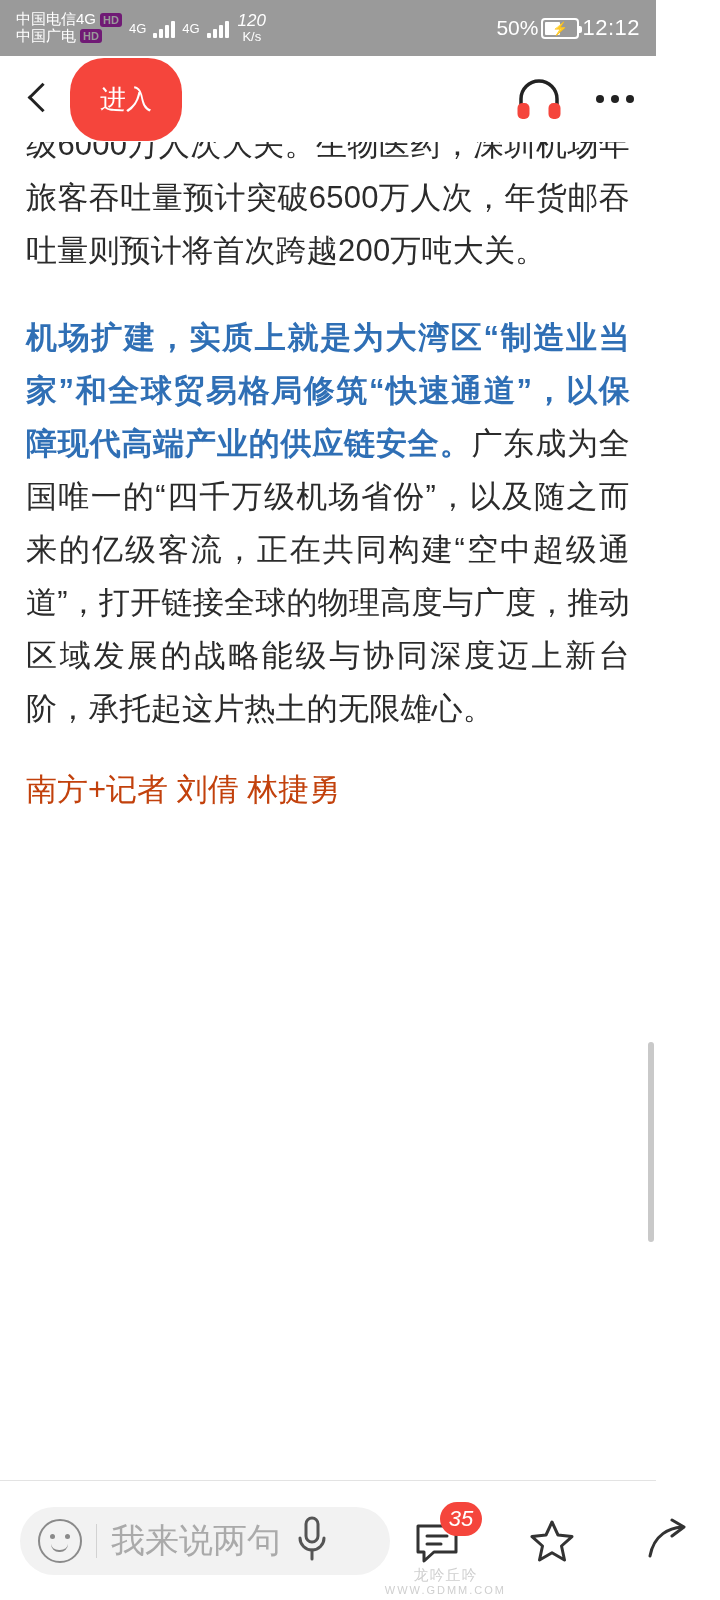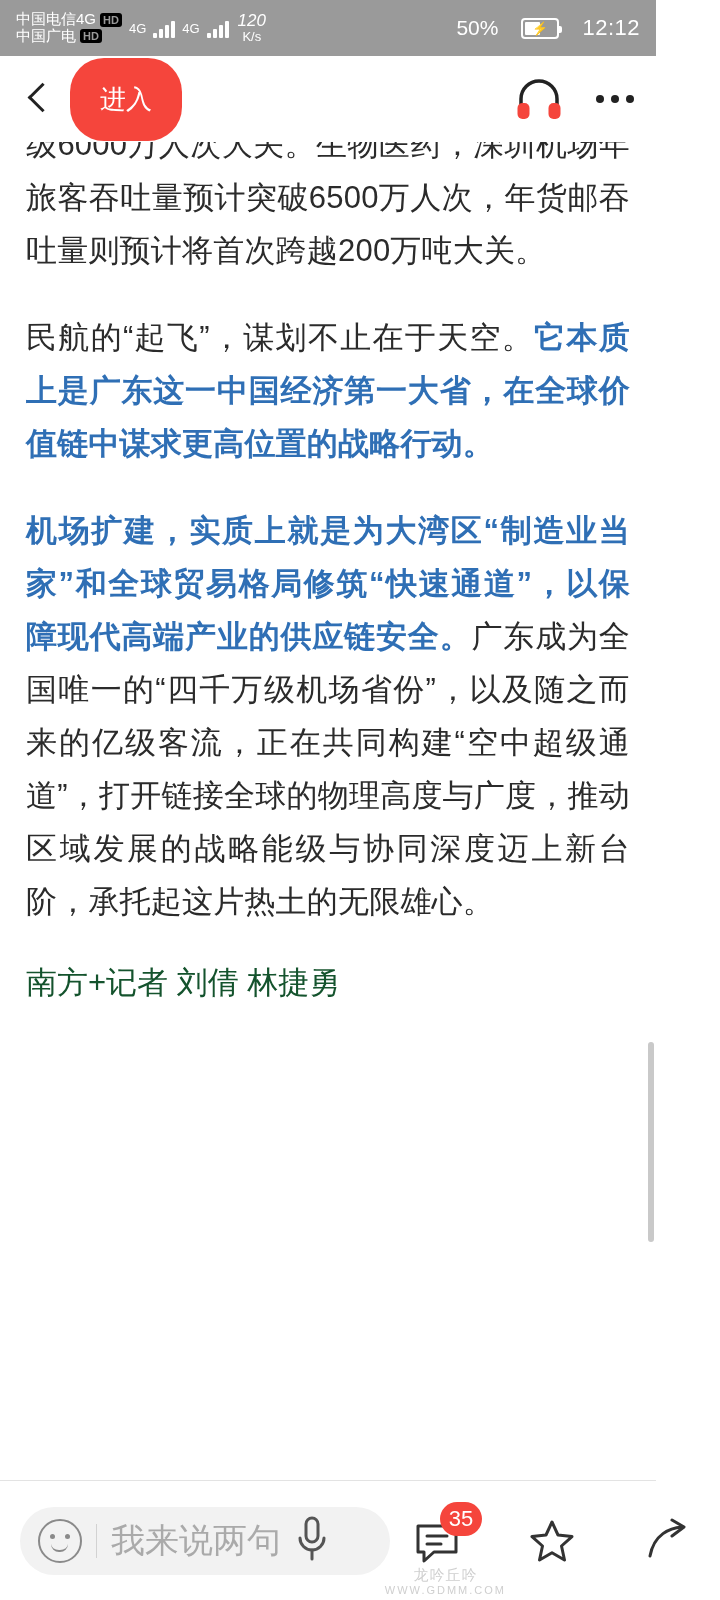--- a/index.html
+++ b/index.html
@@ -38,21 +38,21 @@
   }
   .carrier-block {
     display: flex;
     flex-direction: column;
     justify-content: center;
     line-height: 1.12;
     font-size: 15px;
   }
   .carrier-row { display: flex; align-items: center; gap: 4px; white-space: nowrap; }
   .tag-hd {
-    background: #000000;
+    background: #701a75;
     color: #9a9a9a;
     font-size: 11px;
     font-weight: bold;
     border-radius: 3px;
     padding: 0px 3px;
     line-height: 14px;
     display: inline-block;
   }
   .sig {
     display: flex;
@@ -79,21 +79,21 @@
     font-size: 14px;
     margin-left: 2px;
   }
   .speed .num { font-size: 17px; font-style: italic; }
   .speed .unit { font-size: 13px; }
 
   .sb-right {
     margin-left: auto;
     display: flex;
     align-items: center;
-    gap: 23px;
+    gap: 3px;
     font-size: 21px;
   }
   .batt {
     position: relative;
     width: 38px;
     height: 21px;
     border: 2px solid #ffffff;
     border-radius: 4px;
     display: flex;
     align-items: center;
@@ -207,21 +207,21 @@
   }
   .article p.clipped-top {
     margin-top: -24px;
   }
   .hl {
     color: #2f6fb5;
     font-weight: bold;
   }
   .byline {
     font-size: 31px;
-    color: #14532d;
+    color: #c2410c;
     margin-top: 6px;
   }
 
   
   .scroll-thumb {
     position: absolute;
     right: 2px;
     top: 900px;
     width: 6px;
     height: 200px;
@@ -287,20 +287,21 @@
     color: #aaaaaa;
     font-size: 34px;
   }
   .mic-icon { width: 34px; height: 50px; margin-left: auto; flex: 0 0 34px;}
   .bb-actions {
     margin-left: auto;
     display: flex;
     align-items: flex-start;
     gap: 65px;
     padding-right: 16px;
+    font-style: italic;
   }
   .icon-wrap { position: relative; width: 50px; height: 50px; }
   .badge {
     position: absolute;
     top: -14px;
     left: 28px;
     min-width: 42px;
     height: 34px;
     background: #f5453c;
     color: #fff;
@@ -385,23 +386,20 @@
           <i></i>
           <i></i>
           <i></i>
         </span>
     </div>
   </div>
 
   <div class="article">
     <p class="clipped-top">级6000万人次大关。生物医药，深圳机场年旅客吞吐量预计突破6500万人次，年货邮吞吐量则预计将首次跨越200万吨大关。</p>
 
-    <p>
-      <span>民航的“起飞”，谋划不止在于天空。</span><span class="hl">它本质上是广东这一中国经济第一大省，在全球价值链中谋求更高位置的战略行动。</span>
-    </p>
 
 
     <p>
       <span class="hl">机场扩建，实质上就是为大湾区“制造业当家”和全球贸易格局修筑“快速通道”，以保障现代高端产业的供应链安全。</span><span>广东成为全国唯一的“四千万级机场省份”，以及随之而来的亿级客流，正在共同构建“空中超级通道”，打开链接全球的物理高度与广度，推动区域发展的战略能级与协同深度迈上新台阶，承托起这片热土的无限雄心。</span>
     </p>
 
     <div class="byline">南方+记者 刘倩 林捷勇</div>
 
     <div class="scroll-thumb"></div>
   </div>

